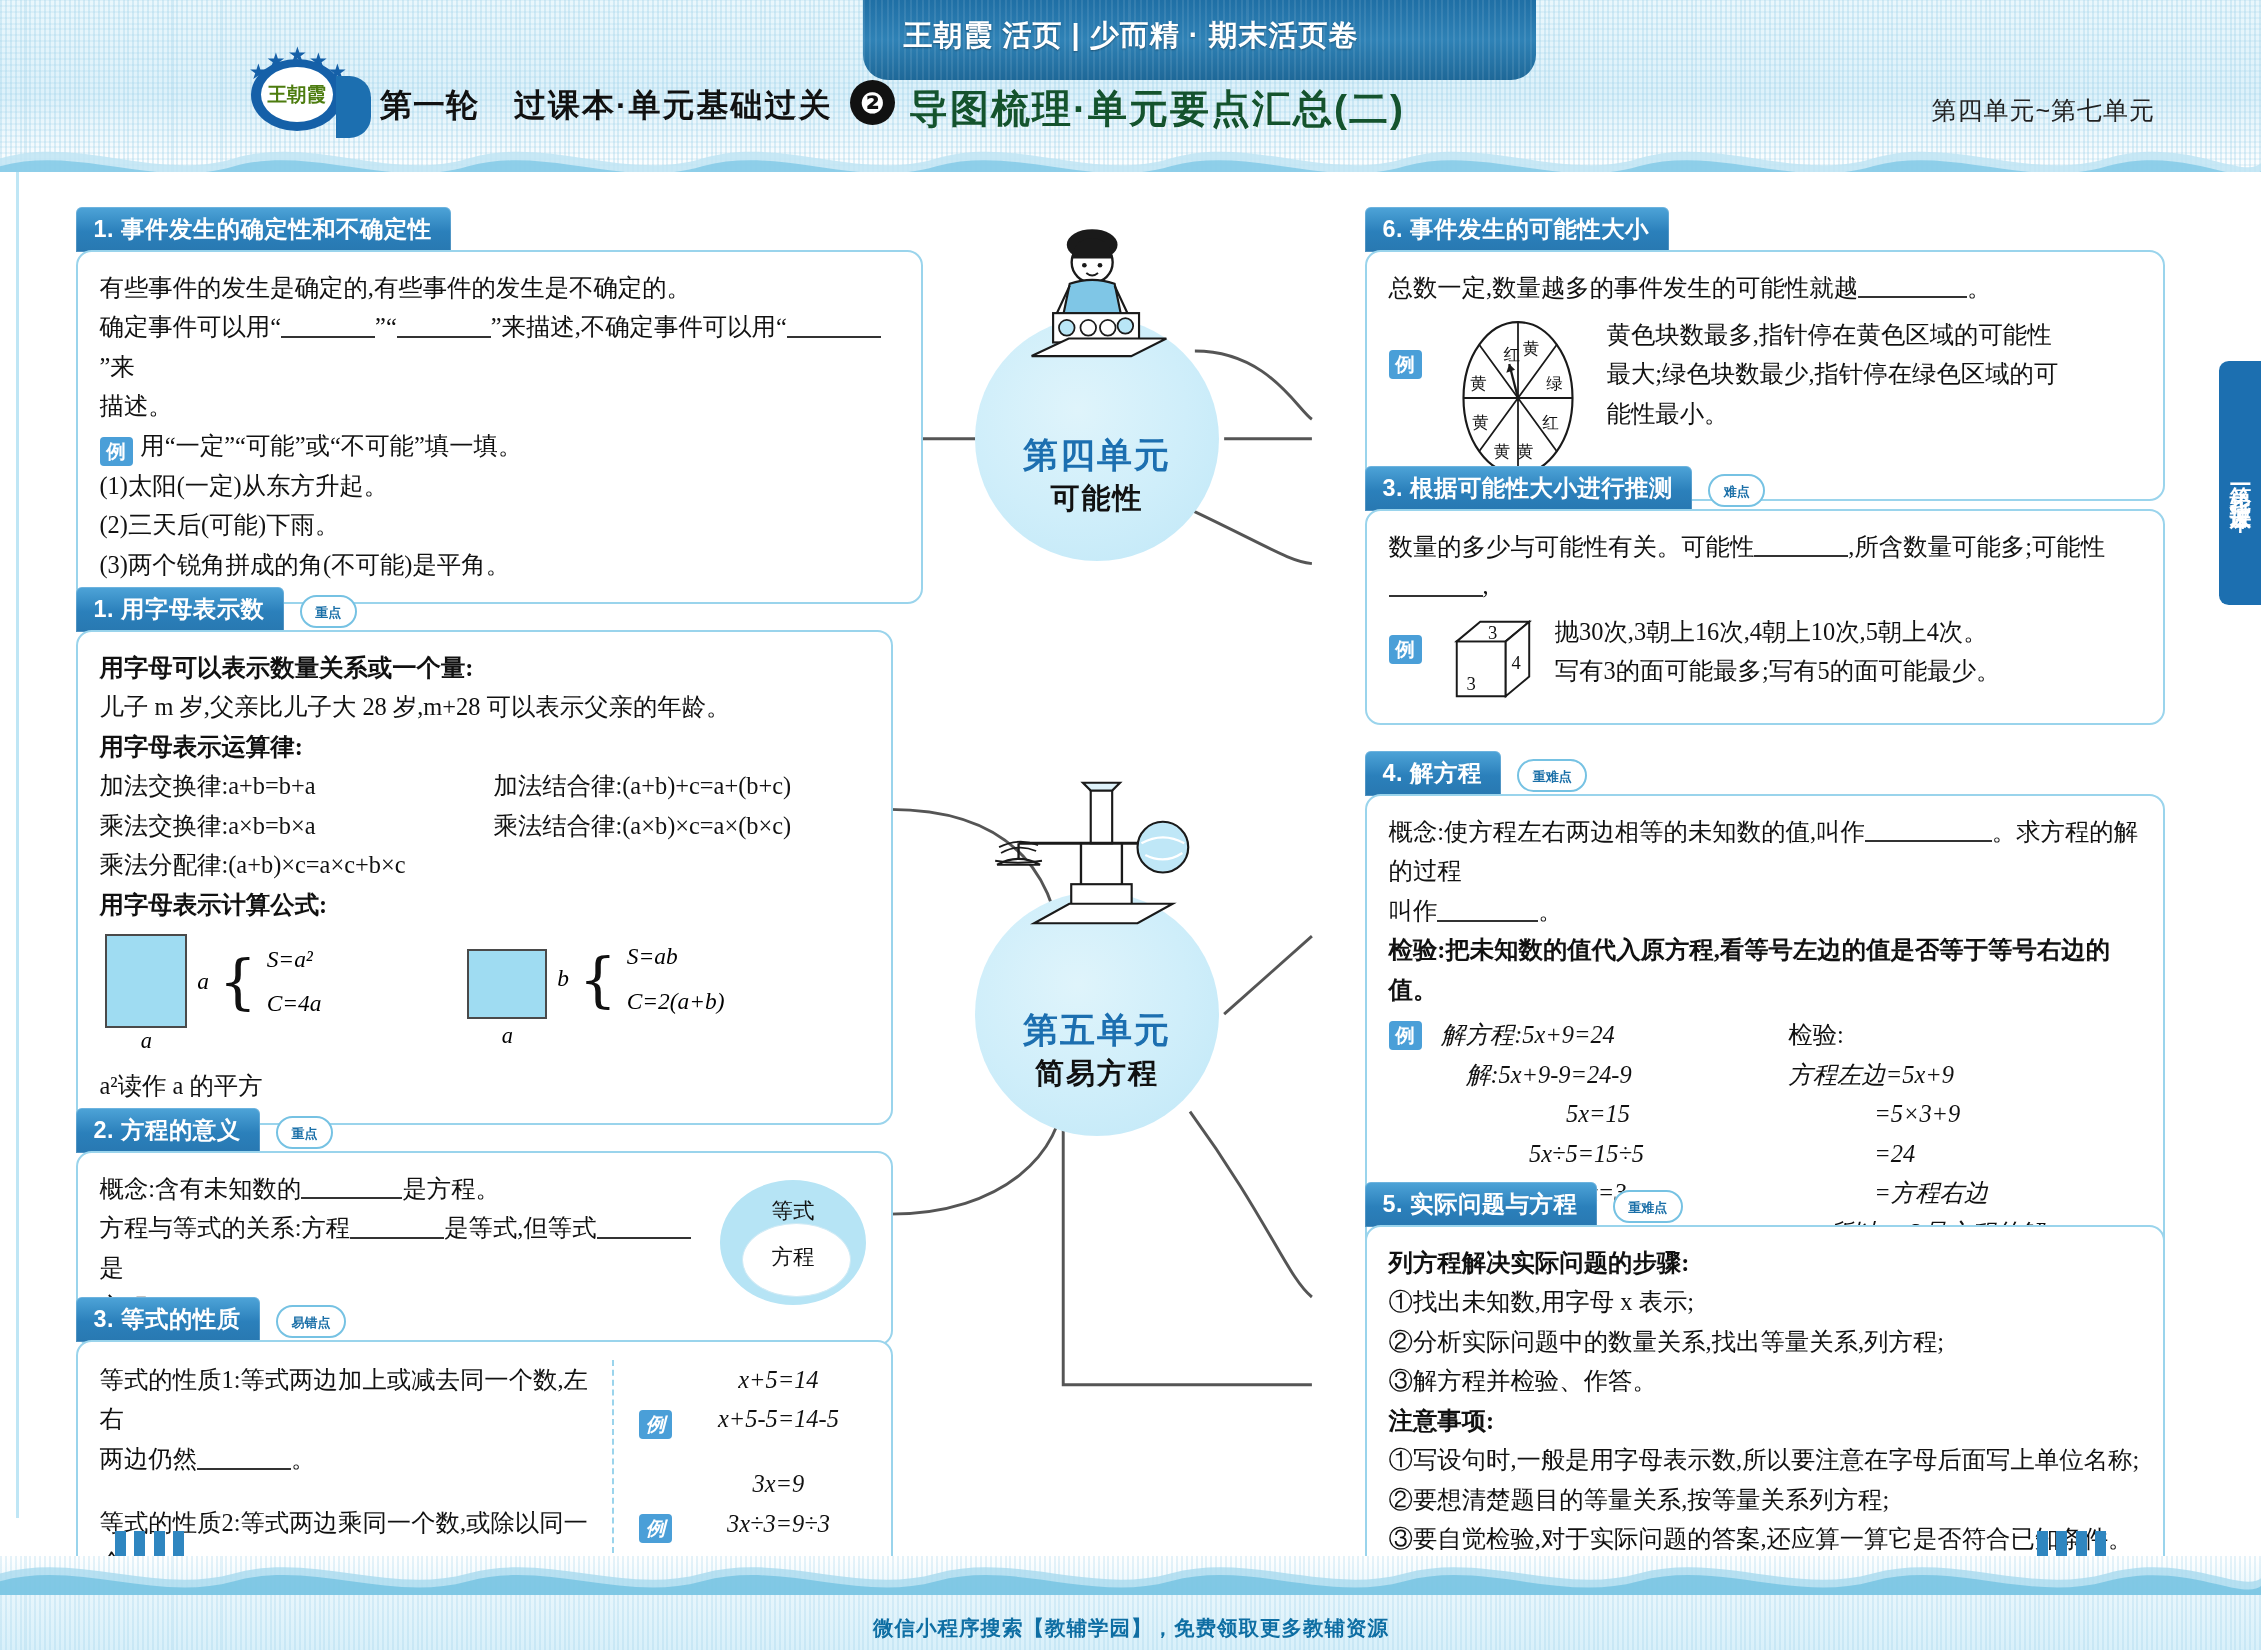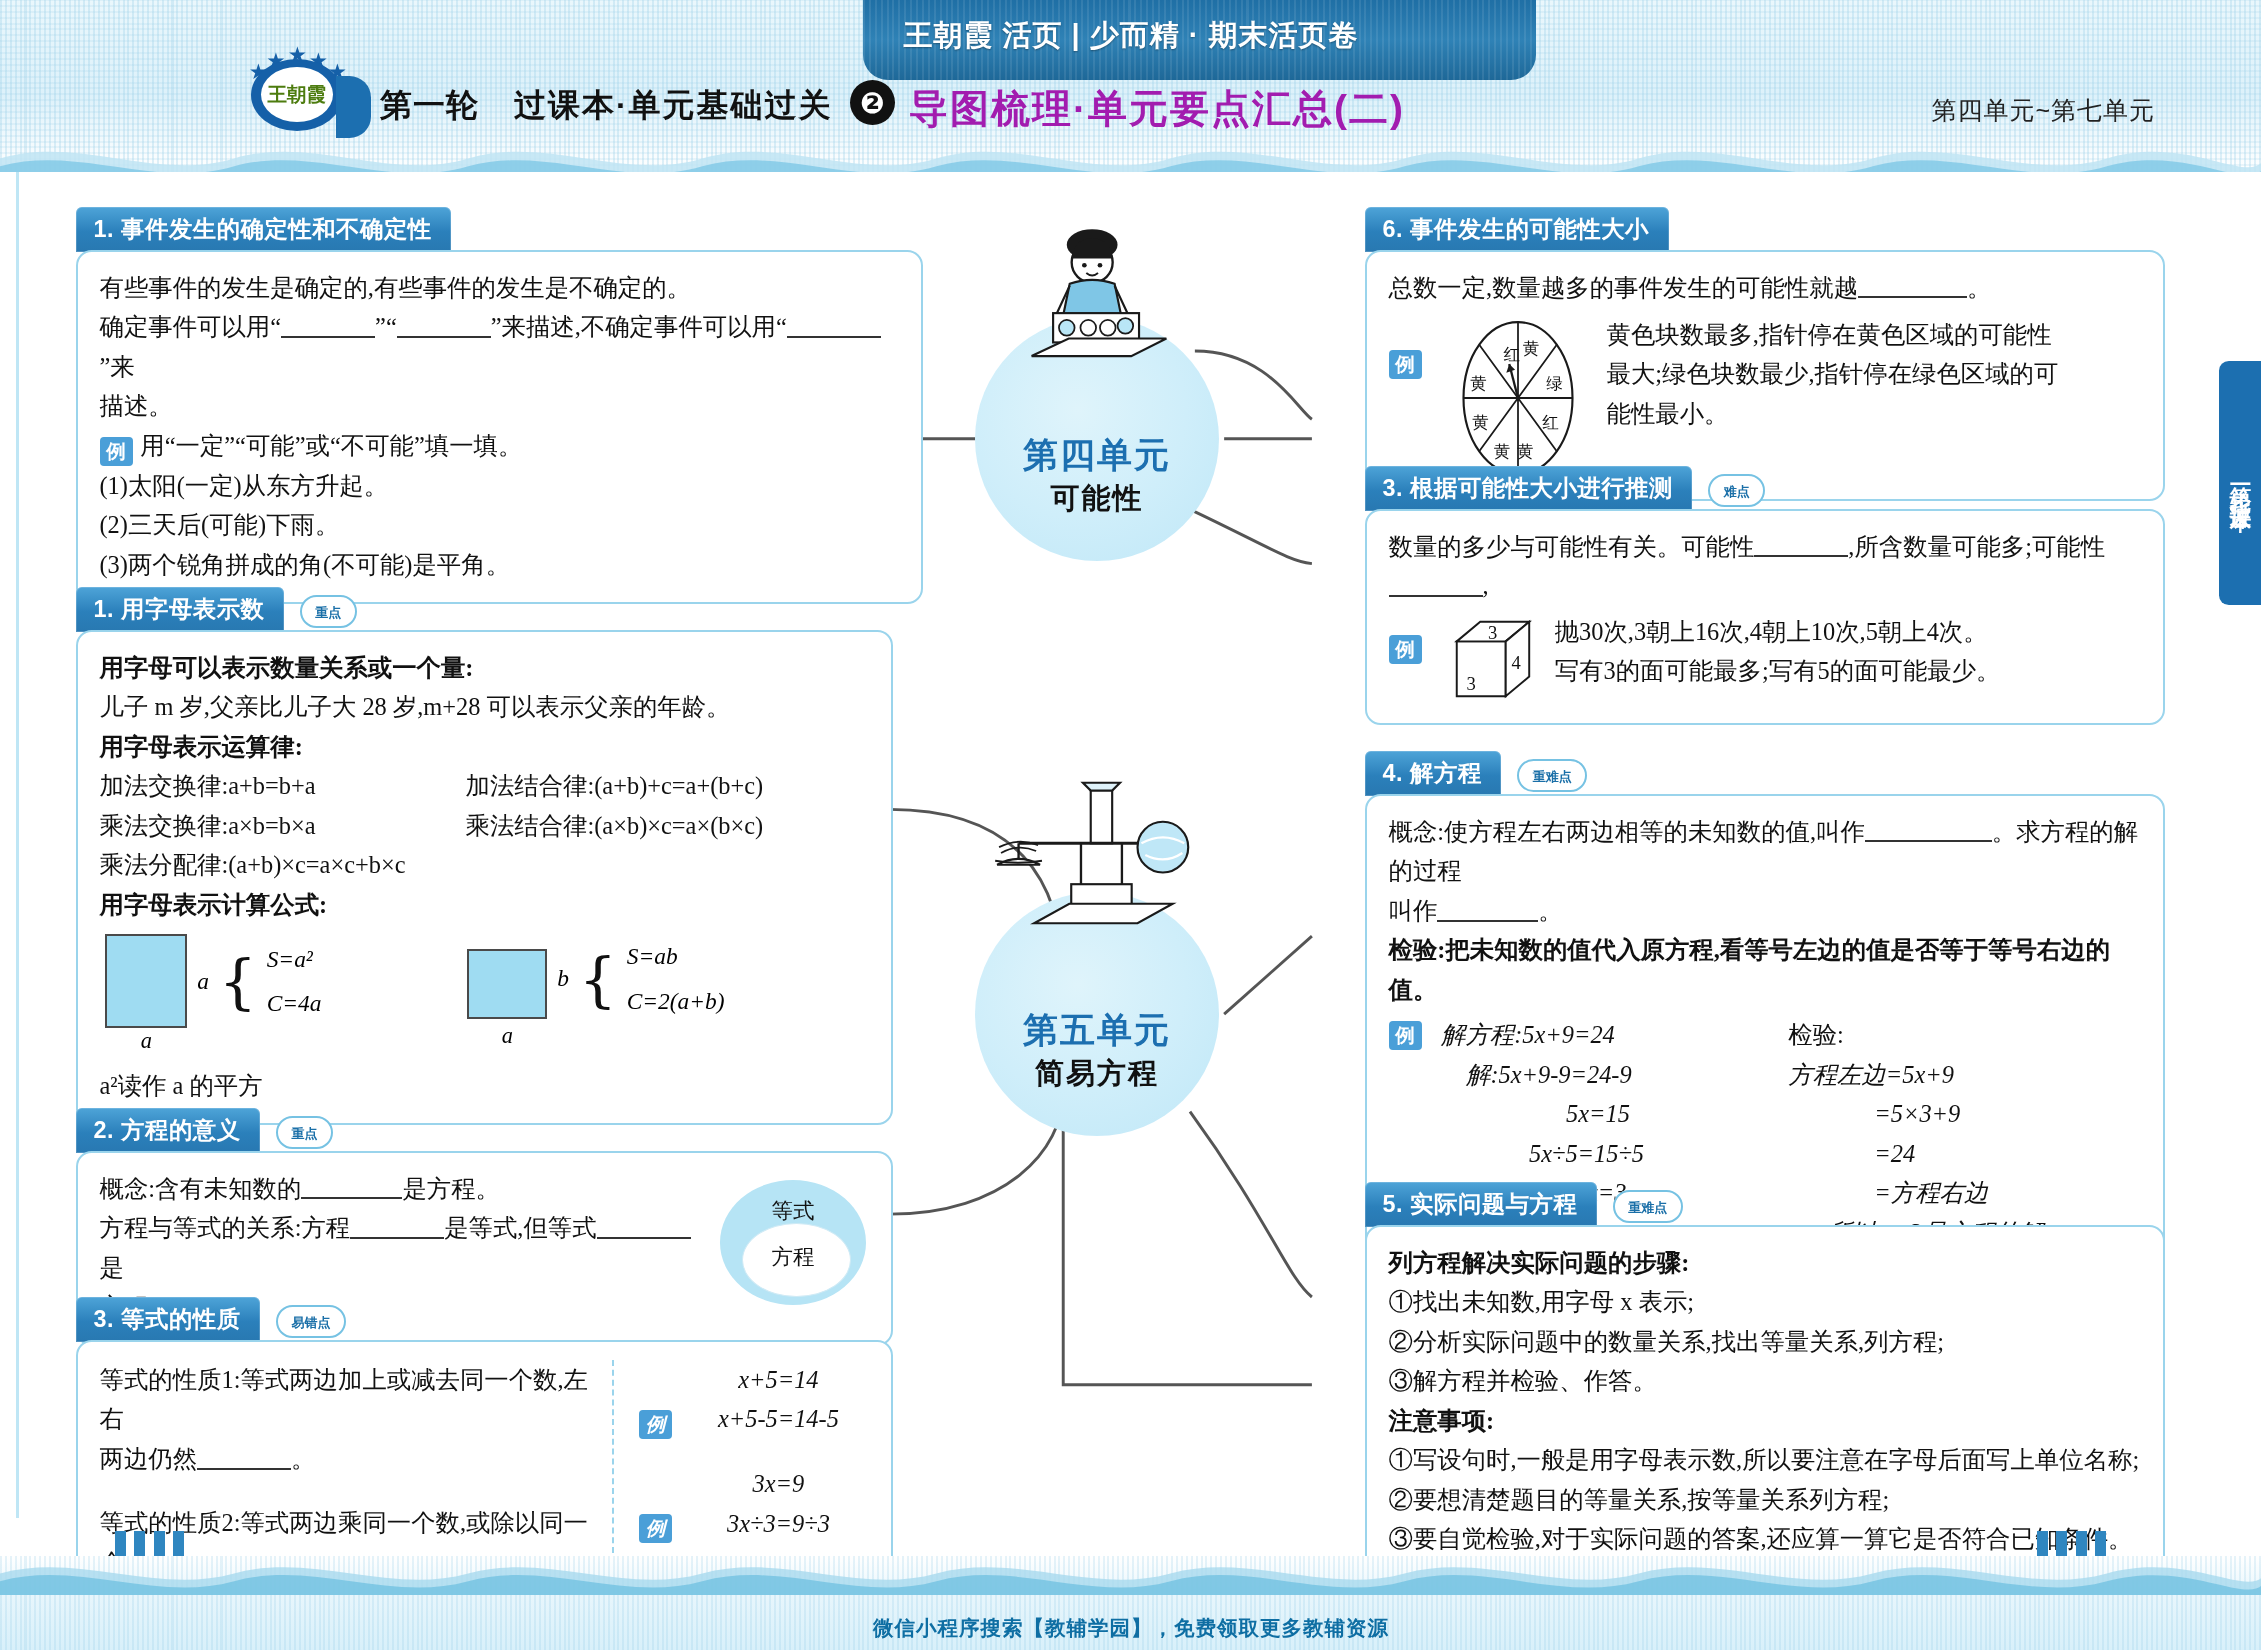--- a/index.html
+++ b/index.html
@@ -72,21 +72,21 @@
   .hdr-left .sub { font-weight:bold; margin-left:25px; letter-spacing:2px; }
 
   .hdr-num {
     position:absolute; left:850px; top:80px; width:45px; height:45px;
     border-radius:50%; background:#111; color:#fff;
     font-size:29px; font-weight:bold; display:flex; align-items:center; justify-content:center;
     font-family:"Liberation Sans","DejaVu Sans",sans-serif;
   }
   .hdr-title {
     position:absolute; left:909px; top:82px;
-    font-size:39px; font-weight:bold; color:#a21caf; letter-spacing:2px;
+    font-size:39px; font-weight:bold; color:#14532d; letter-spacing:2px;
     font-family:"Liberation Sans","DejaVu Sans",sans-serif;
   }
   .hdr-right {
     position:absolute; right:107px; top:94px;
     font-size:25px; color:#222; letter-spacing:1px;
     font-family:"Liberation Sans","DejaVu Sans",sans-serif;
   }
 
   
   .sidetab {
@@ -125,21 +125,21 @@
   .t { font-size:24.4px; line-height:1.62; color:#111; }
   .t.b { font-weight:bold; }
   .blank { display:inline-block; border-bottom:2px solid #333; height:1.1em; vertical-align:-2.9px; }
   .eg {
     display:inline-block; width:33px; height:29px; line-height:29px; text-align:center;
     background:#4a9fd8; color:#fff; font-size:19.5px; font-weight:bold; border-radius:3.9px;
     font-family:"Liberation Sans","DejaVu Sans",sans-serif; vertical-align:-3.9px; margin-right:7.8px;
   }
   .mi { font-style:italic; font-family:"Liberation Serif","DejaVu Serif",serif; }
 
-  .row2 { display:flex; gap:34px; }
+  .row2 { display:flex; gap:62px; }
   .row2 > div { flex:0 0 auto; }
 
   
   .shapes { display:flex; align-items:flex-start; gap:146px; margin:9.8px 0 3.9px 5.9px; }
   .shapeblk { display:flex; align-items:center; gap:9.8px; }
   .sq { background:#9fdcf2; border:2px solid #4a4a4a; }
   .brace { font-size:60px; line-height:.9; color:#111; font-family:"DejaVu Serif",serif; }
   .formulas { font-size:23.4px; line-height:1.9; }
   .cap { text-align:center; font-size:22.4px; }
 

